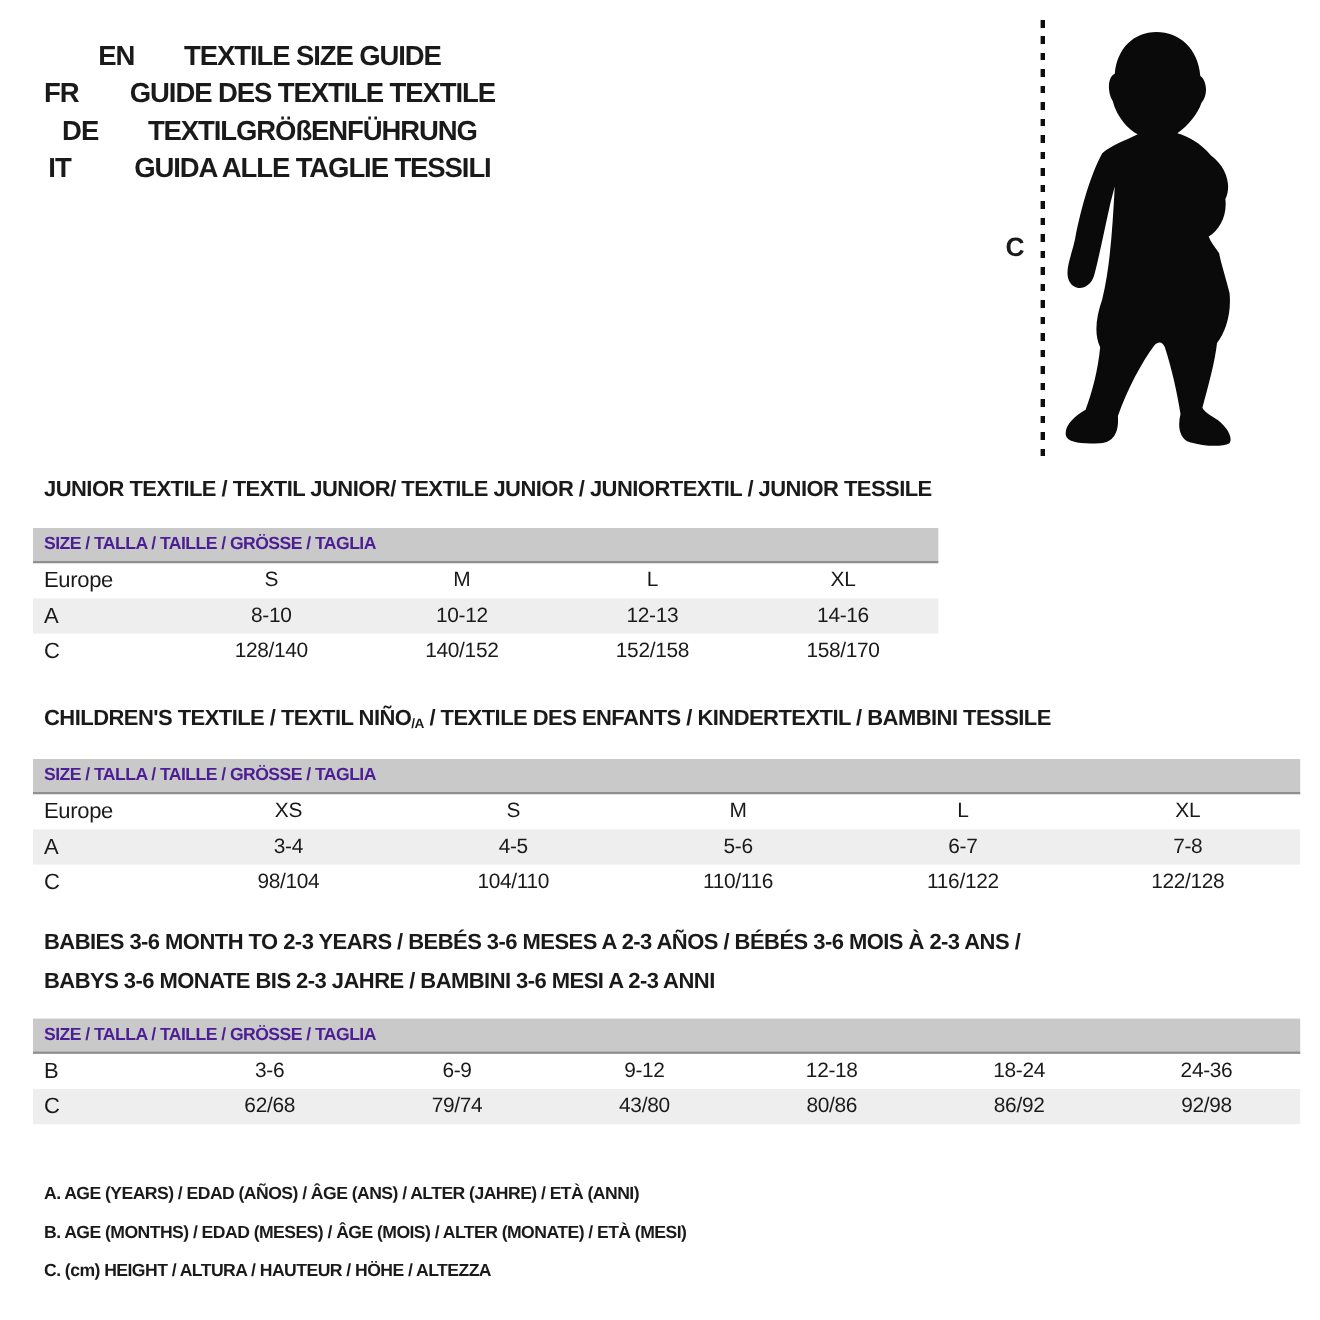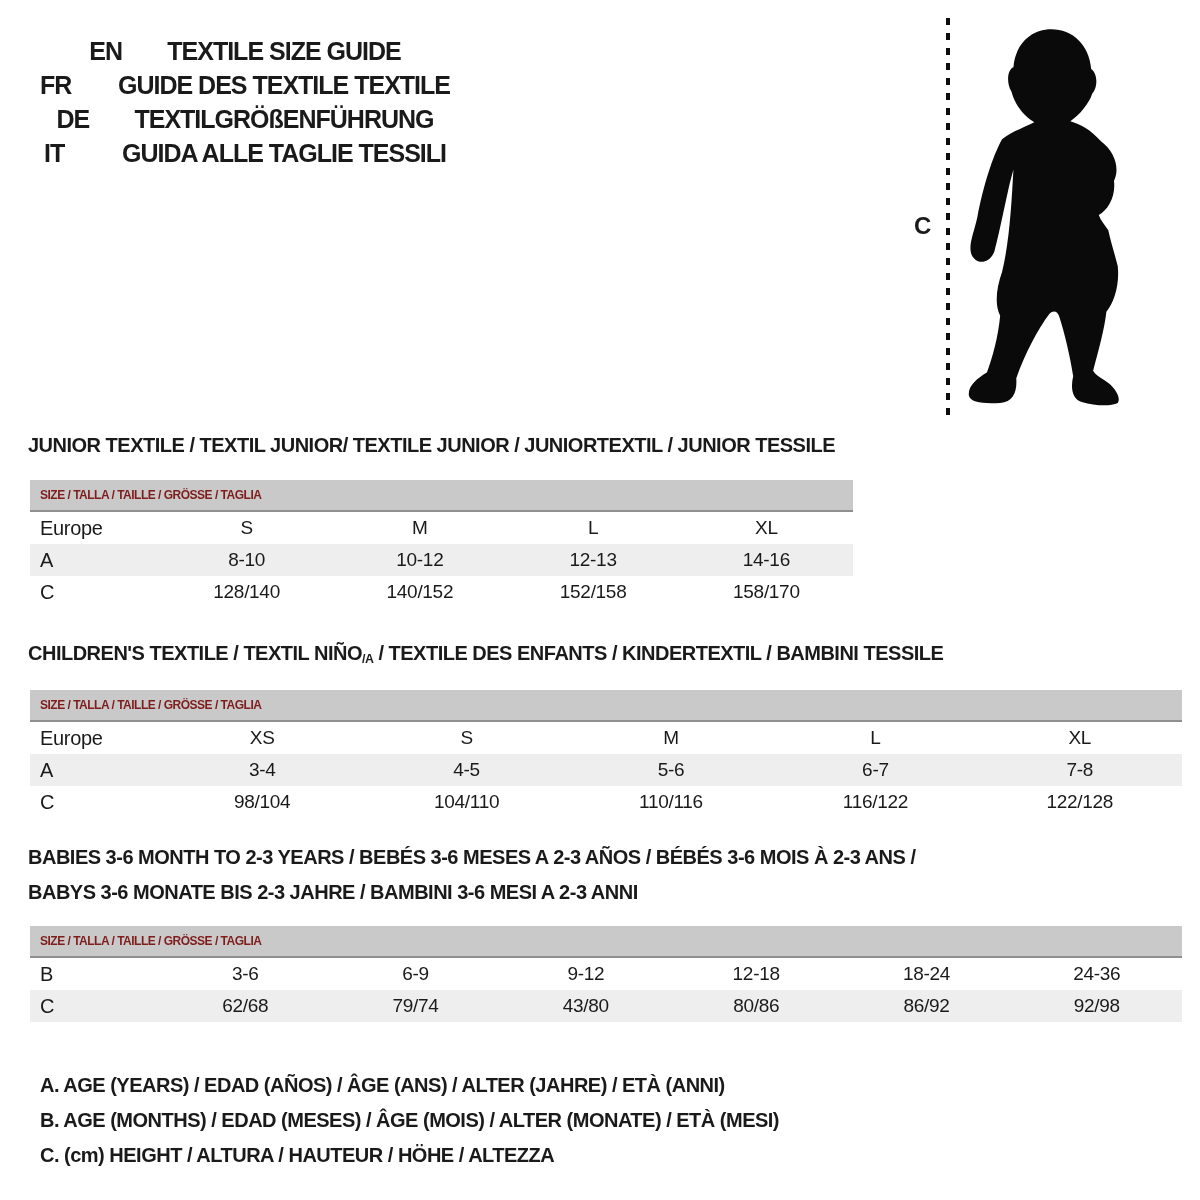--- a/index.html
+++ b/index.html
@@ -15,41 +15,41 @@
   .lang-title{font-size:25px;font-weight:700;letter-spacing:-1px;}
   
   .measure-line{
     position:absolute;left:946px;top:18px;width:4px;height:399px;
     background:repeating-linear-gradient(to bottom,#0d0d0d 0 7px,transparent 7px 15px);
   }
   .measure-label{position:absolute;left:914px;top:212px;font-size:24px;font-weight:700;}
   .silhouette{position:absolute;left:966px;top:18px;width:166px;height:398px;}
   
   .sec-title{
-    position:absolute;left:28px;margin:0;font-size:20px;font-weight:700;
+    position:absolute;left:40px;margin:0;font-size:20px;font-weight:700;
     letter-spacing:-0.5px;white-space:nowrap;
   }
   .sec-title .subscr{font-size:0.62em;position:relative;top:0.28em;}
   .tbl{position:absolute;left:30px;}
   .band{
     height:30px;line-height:30px;background:#c9c9c9;border-bottom:2px solid #8f8f8f;
-    padding-left:10px;font-size:12px;font-weight:700;letter-spacing:-0.5px;color:#7f1d1d;
+    padding-left:10px;font-size:16px;font-weight:700;letter-spacing:-0.5px;color:#4c1d95;
   }
   .trow{display:grid;height:32px;align-items:center;font-size:19px;letter-spacing:-0.3px;}
   .cols4{grid-template-columns:130px repeat(4,1fr);}
   .cols5{grid-template-columns:130px repeat(5,1fr);}
   .cols6{grid-template-columns:130px repeat(6,1fr);}
   .trow.shaded{background:#eeeeee;}
   .tlabel{padding-left:10px;font-size:20px;}
   .tcell{text-align:center;}
   .w-junior{width:823px;}
   .w-wide{width:1152px;}
   
   .legend{position:absolute;left:40px;top:1068px;}
-  .legend-line{height:35px;line-height:35px;font-size:20px;font-weight:700;letter-spacing:-0.5px;white-space:nowrap;}
+  .legend-line{height:35px;line-height:35px;font-size:16px;font-weight:700;letter-spacing:-0.5px;white-space:nowrap;}
 </style>
 </head>
 <body>
 
 <div class="lang-list">
   <div class="lang-row">
     <span class="lang-code">EN</span>
     <span class="lang-title">TEXTILE SIZE GUIDE</span>
   </div>
   <div class="lang-row">

